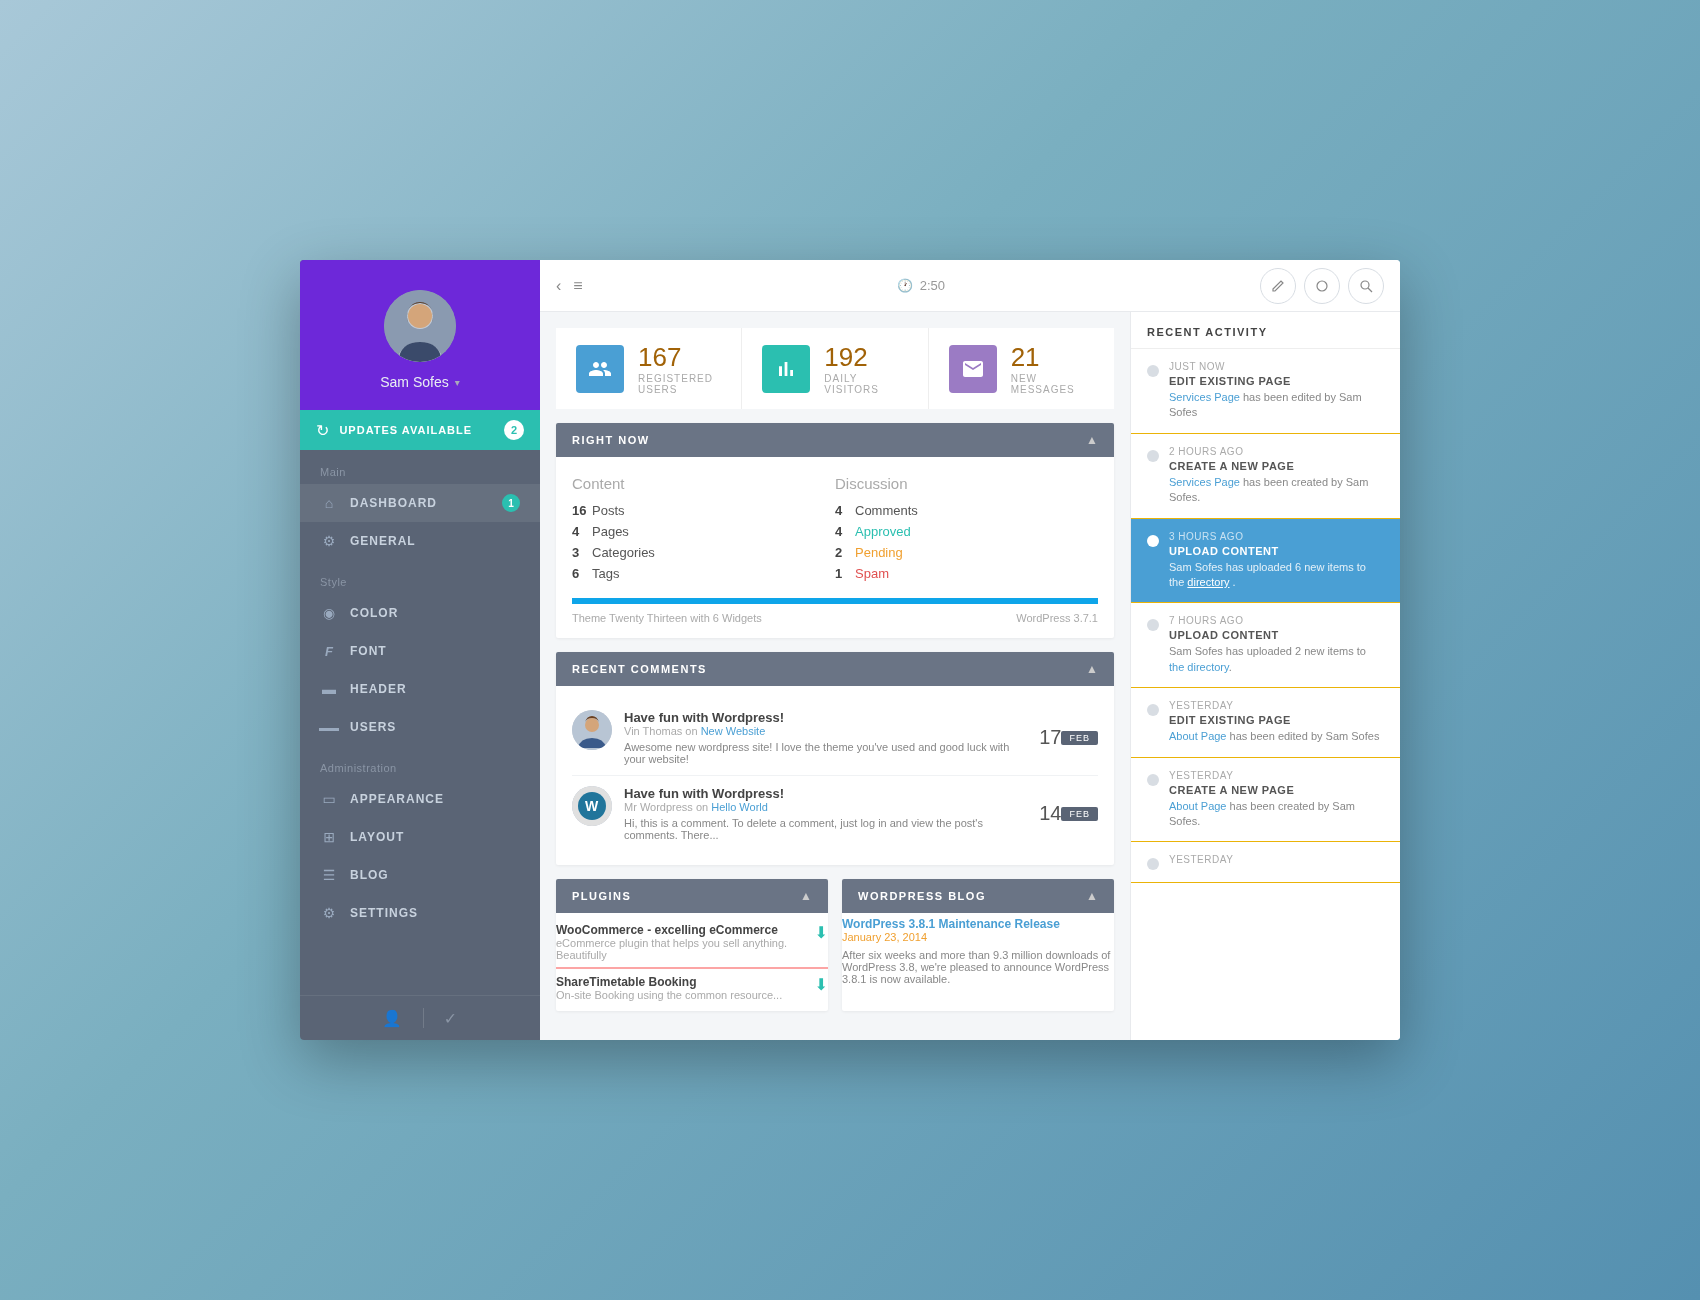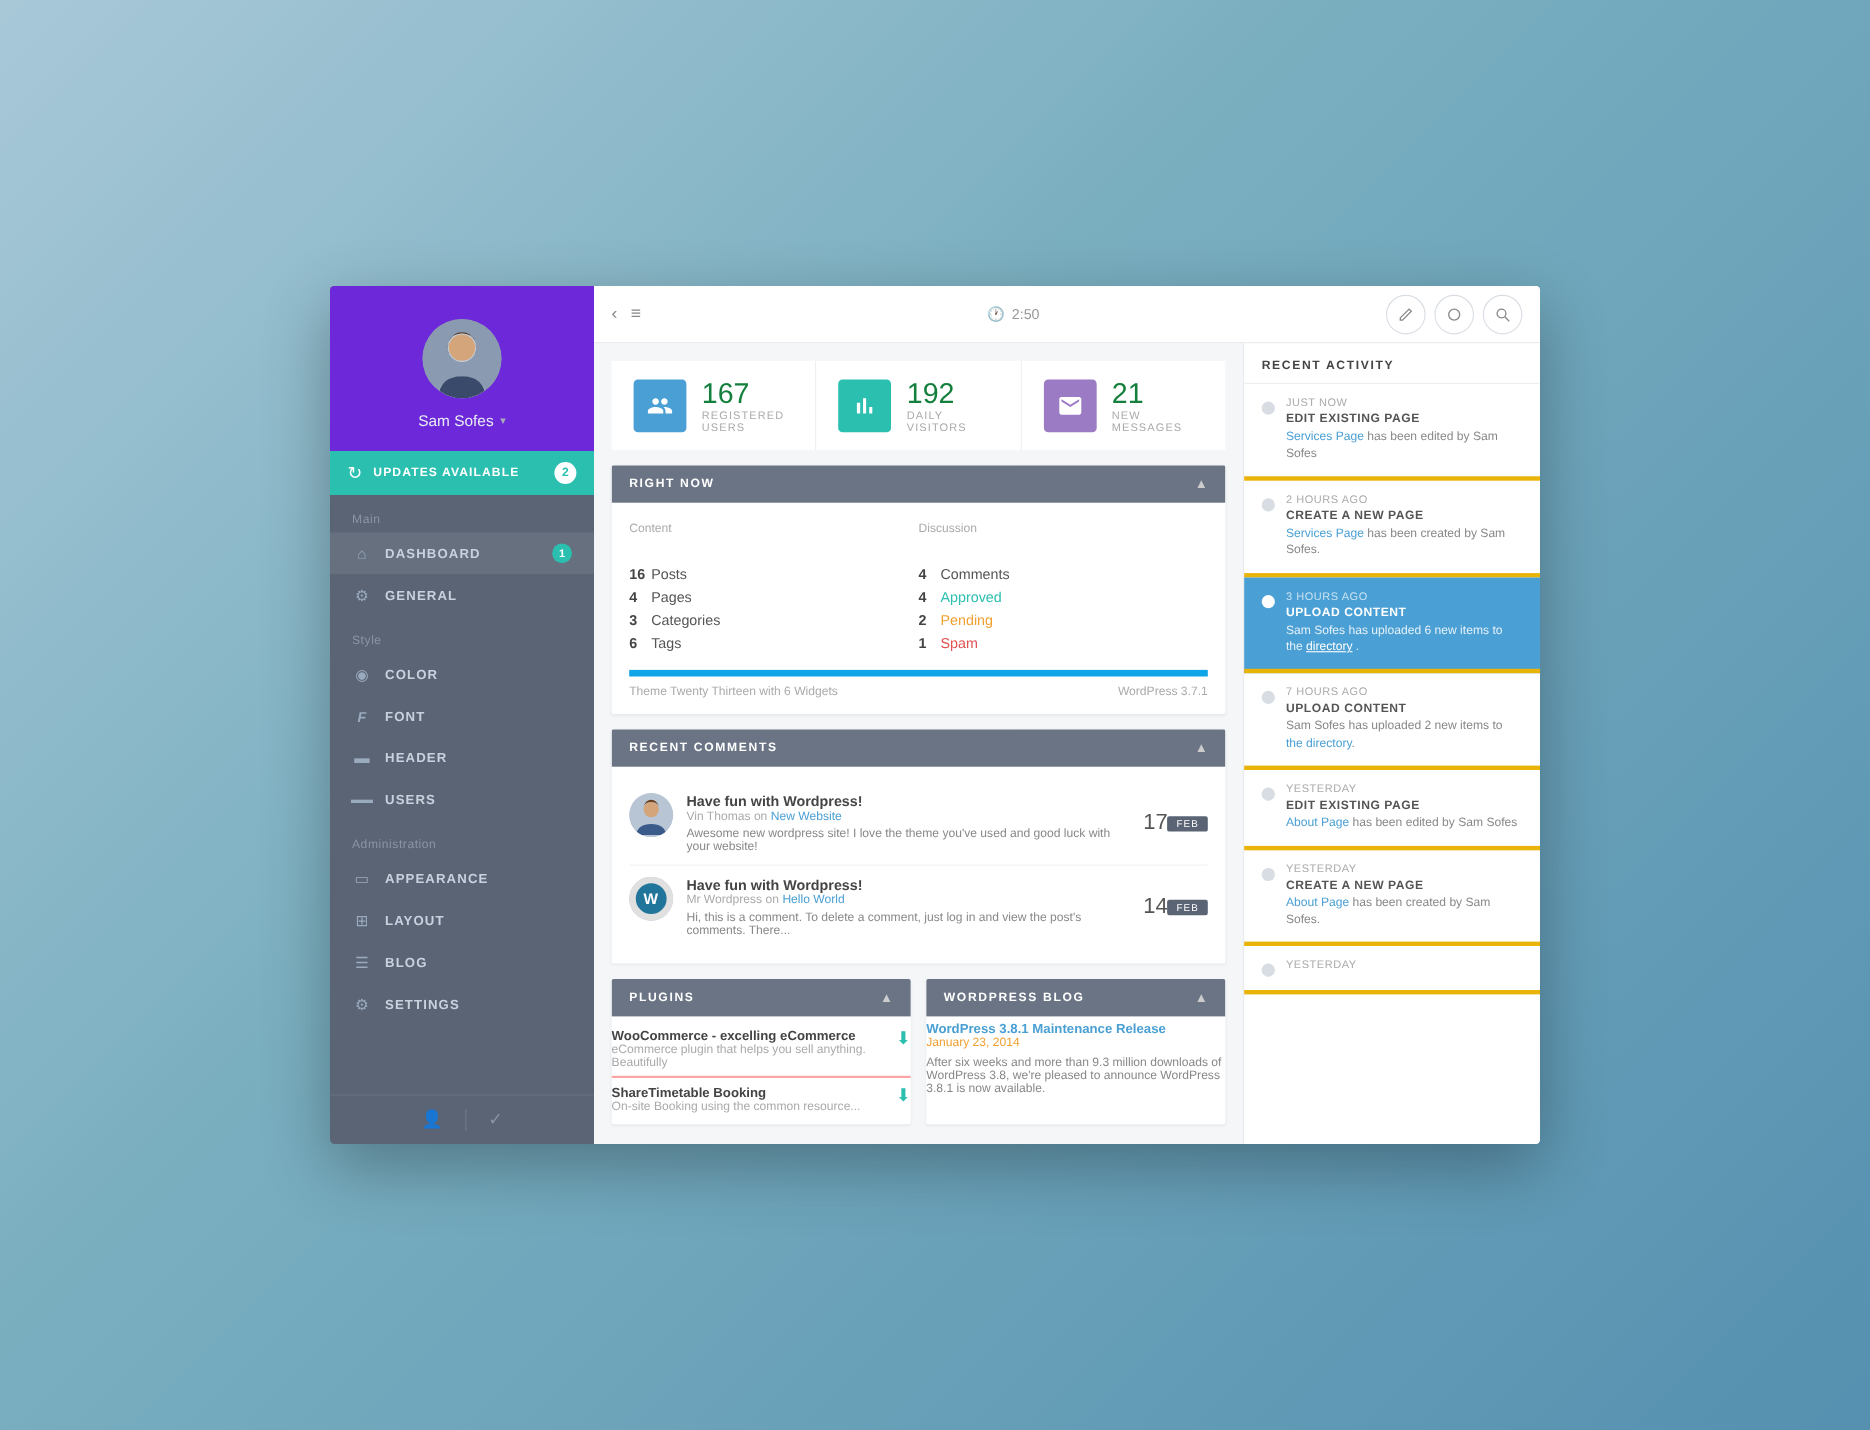--- a/index.html
+++ b/index.html
@@ -258,21 +258,21 @@
       align-items: center;
       justify-content: center;
       font-size: 20px;
       color: #fff;
       flex-shrink: 0;
     }
     .stat-icon.blue { background: #4a9fd4; }
     .stat-icon.teal { background: #2bbfb0; }
     .stat-icon.purple { background: #9b7bc4; }
     .stat-info { display: flex; flex-direction: column; }
-    .stat-number { font-size: 26px; font-weight: 300; color: #15803d; }
+    .stat-number { font-size: 26px; font-weight: 300; color: #a16207; }
     .stat-label { font-size: 10px; color: #aaa; letter-spacing: 1px; text-transform: uppercase; }
 
     
     .panel {
       background: #fff;
       border-radius: 2px;
       overflow: hidden;
       box-shadow: 0 1px 3px rgba(0,0,0,0.06);
     }
     .panel-header {
@@ -296,21 +296,21 @@
     }
     .panel-body { padding: 14px 16px; }
 
     
     .right-now-grid {
       display: grid;
       grid-template-columns: 1fr 1fr;
       gap: 0;
     }
     .rn-section { padding: 4px 0; }
-    .rn-section-title { font-size: 11px; color: #aaa; margin-bottom: 24px; }
+    .rn-section-title { font-size: 15px; color: #aaa; margin-bottom: 8px; }
     .rn-row {
       display: flex;
       align-items: center;
       gap: 6px;
       padding: 3px 0;
       font-size: 13px;
       color: #555;
     }
     .rn-row .rn-num { font-weight: 600; color: #444; width: 14px; }
     .rn-row .rn-link { color: #4a9fd4; cursor: pointer; }
@@ -410,21 +410,21 @@
       letter-spacing: 1.5px;
       color: #444;
       border-bottom: 1px solid #eee;
       text-transform: uppercase;
     }
     .activity-list { display: flex; flex-direction: column; }
     .activity-item {
       display: flex;
       gap: 10px;
       padding: 12px 16px;
-      border-bottom: 4px solid #eab308;
+      border-bottom: 1px solid #eab308;
       position: relative;
     }
     .activity-item.active {
       background: #4a9fd4;
     }
     .activity-item.active .activity-time { color: rgba(255,255,255,0.7); }
     .activity-item.active .activity-action { color: #fff; }
     .activity-item.active .activity-desc { color: rgba(255,255,255,0.85); }
     .activity-item.active .activity-link { color: #fff; text-decoration: underline; }
     .activity-dot {

